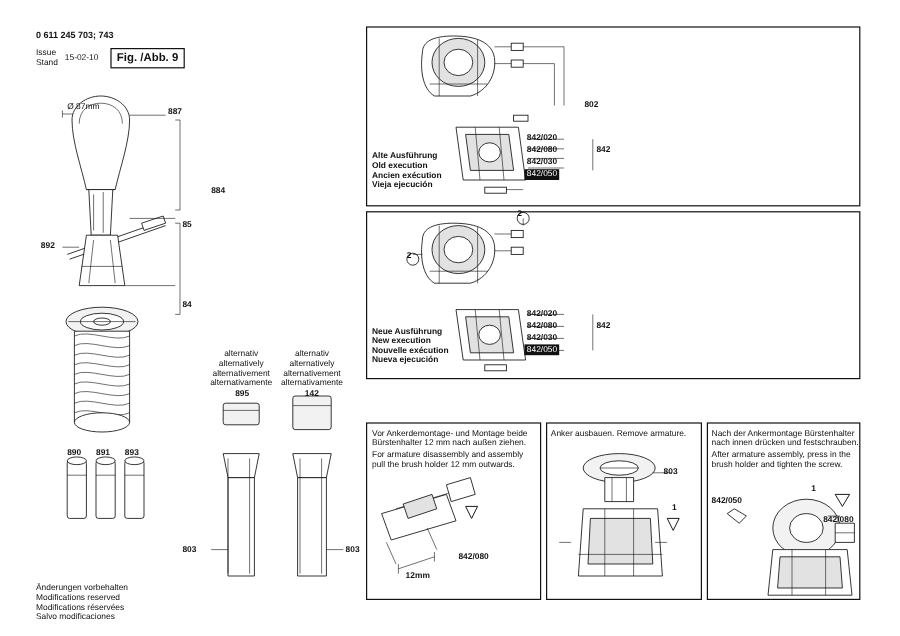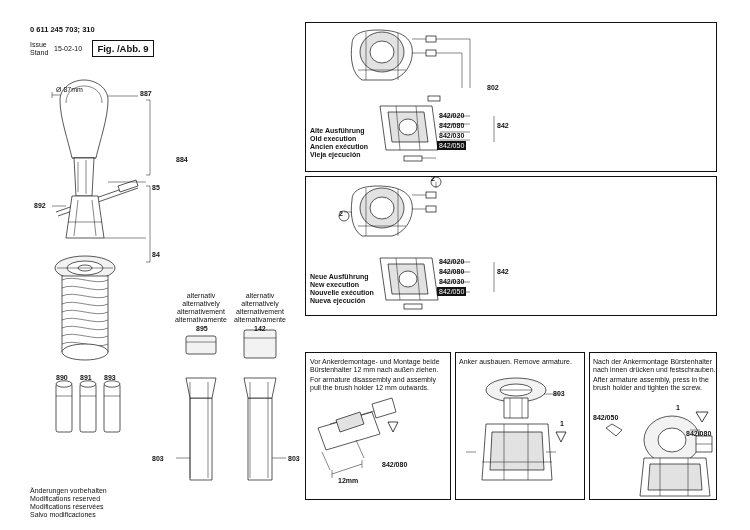--- a/index.html
+++ b/index.html
@@ -18,21 +18,21 @@
   .fillg{fill:#f2f2f2;stroke:#111;stroke-width:.7;}
   .fillgg{fill:#e2e2e2;stroke:#111;stroke-width:.7;}
   .nofill{fill:none;stroke:#111;stroke-width:.7;}
   .tri{fill:#fff;stroke:#111;stroke-width:.8;}
 </style>
 </head>
 <body>
 
 <div class="page">
 
-  <div class="t tb" style="left:30px;top:26px;font-size:7.5px;">0 611 245 703; 310</div>
+  <div class="t tb" style="left:30px;top:26px;font-size:7.5px;">0 611 245 703; 743</div>
   <div class="t" style="left:30px;top:41px;">Issue</div>
   <div class="t" style="left:30px;top:49px;">Stand</div>
   <div class="t" style="left:54px;top:45px;">15-02-10</div>
   <div class="figbox" style="left:92px;top:40px;width:62px;height:17px;">Fig. /Abb. 9</div>
 
   <div class="t" style="left:30px;top:487px;">Änderungen vorbehalten</div>
   <div class="t" style="left:30px;top:495px;">Modifications reserved</div>
   <div class="t" style="left:30px;top:503px;">Modifications réservées</div>
   <div class="t" style="left:30px;top:511px;">Salvo modificaciones</div>
 

